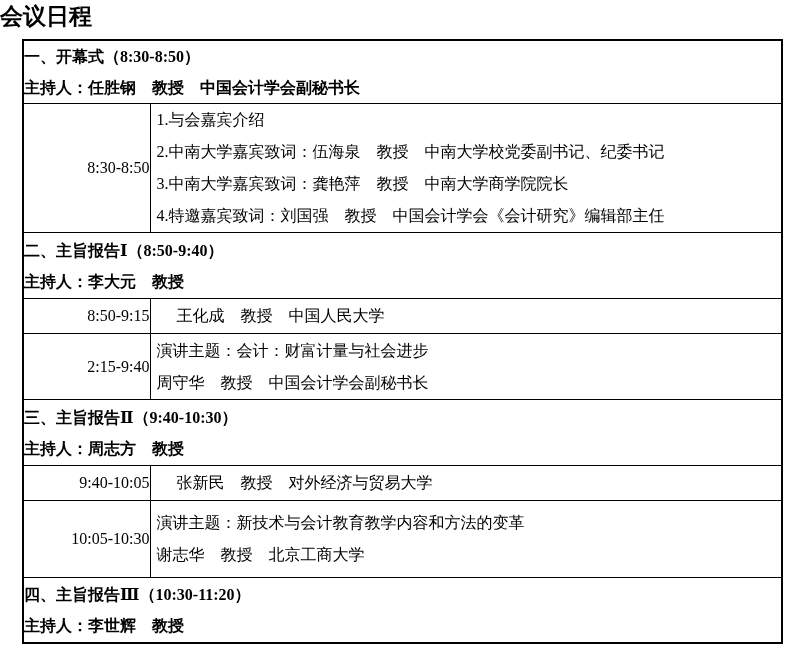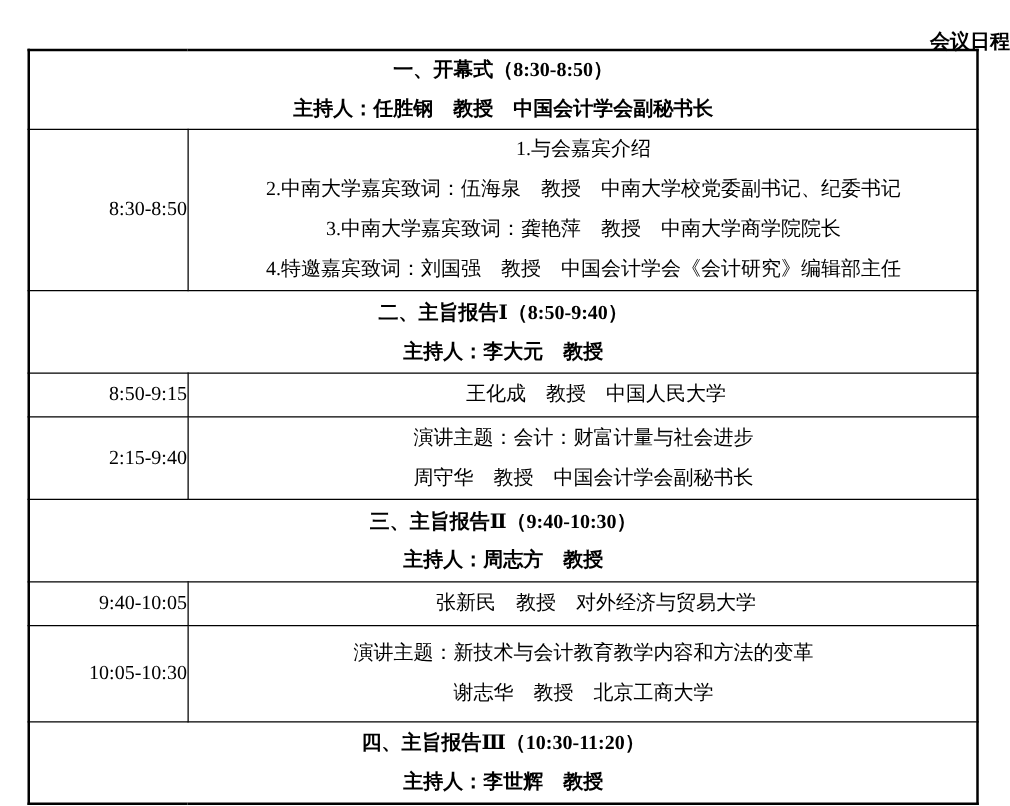--- a/index.html
+++ b/index.html
@@ -4,52 +4,52 @@
 <style>
   * { margin: 0; padding: 0; box-sizing: border-box; }
   html, body {
     width: 808px; height: 645px;
     background: #ffffff;
     color: #000000;
     font-family: "Liberation Serif", "DejaVu Serif", serif;
   }
   .page { width: 808px; height: 645px; overflow: hidden; }
   .doc-title {
-    text-align: right;
+    text-align: left;
     font-weight: bold;
-    font-size: 16px;
-    padding-top: 23px;
+    font-size: 23px;
+    padding-top: 1px;
     height: 39px;
   }
   table.agenda {
     border-collapse: collapse;
     margin-left: 22px;
     width: 761px;
     table-layout: fixed;
     border: 2px solid #000000;
   }
   table.agenda td {
     border: 1px solid #000000;
     font-size: 16px;
     vertical-align: middle;
   }
   col.time-col { width: 127px; }
   td.sec {
-    text-align: center;
+    text-align: left;
     font-weight: bold;
   }
   .sec-line { line-height: 31px; }
   td.time {
     text-align: right;
   }
   td.content {
     padding-left: 6px;
     padding-right: 4px;
   }
-  .c-line { line-height: 32px; text-align: center; }
+  .c-line { line-height: 32px; }
   tr.rh61 td { height: 61px; }
   tr.rh65 td { height: 65px; }
   tr.rh66 td { height: 66px; }
   tr.rh128 td { height: 128px; }
   tr.rh35 td { height: 35px; padding-left: 26px; }
   tr.rh67 td { height: 77px; }
 </style>
 </head>
 <body>
 

